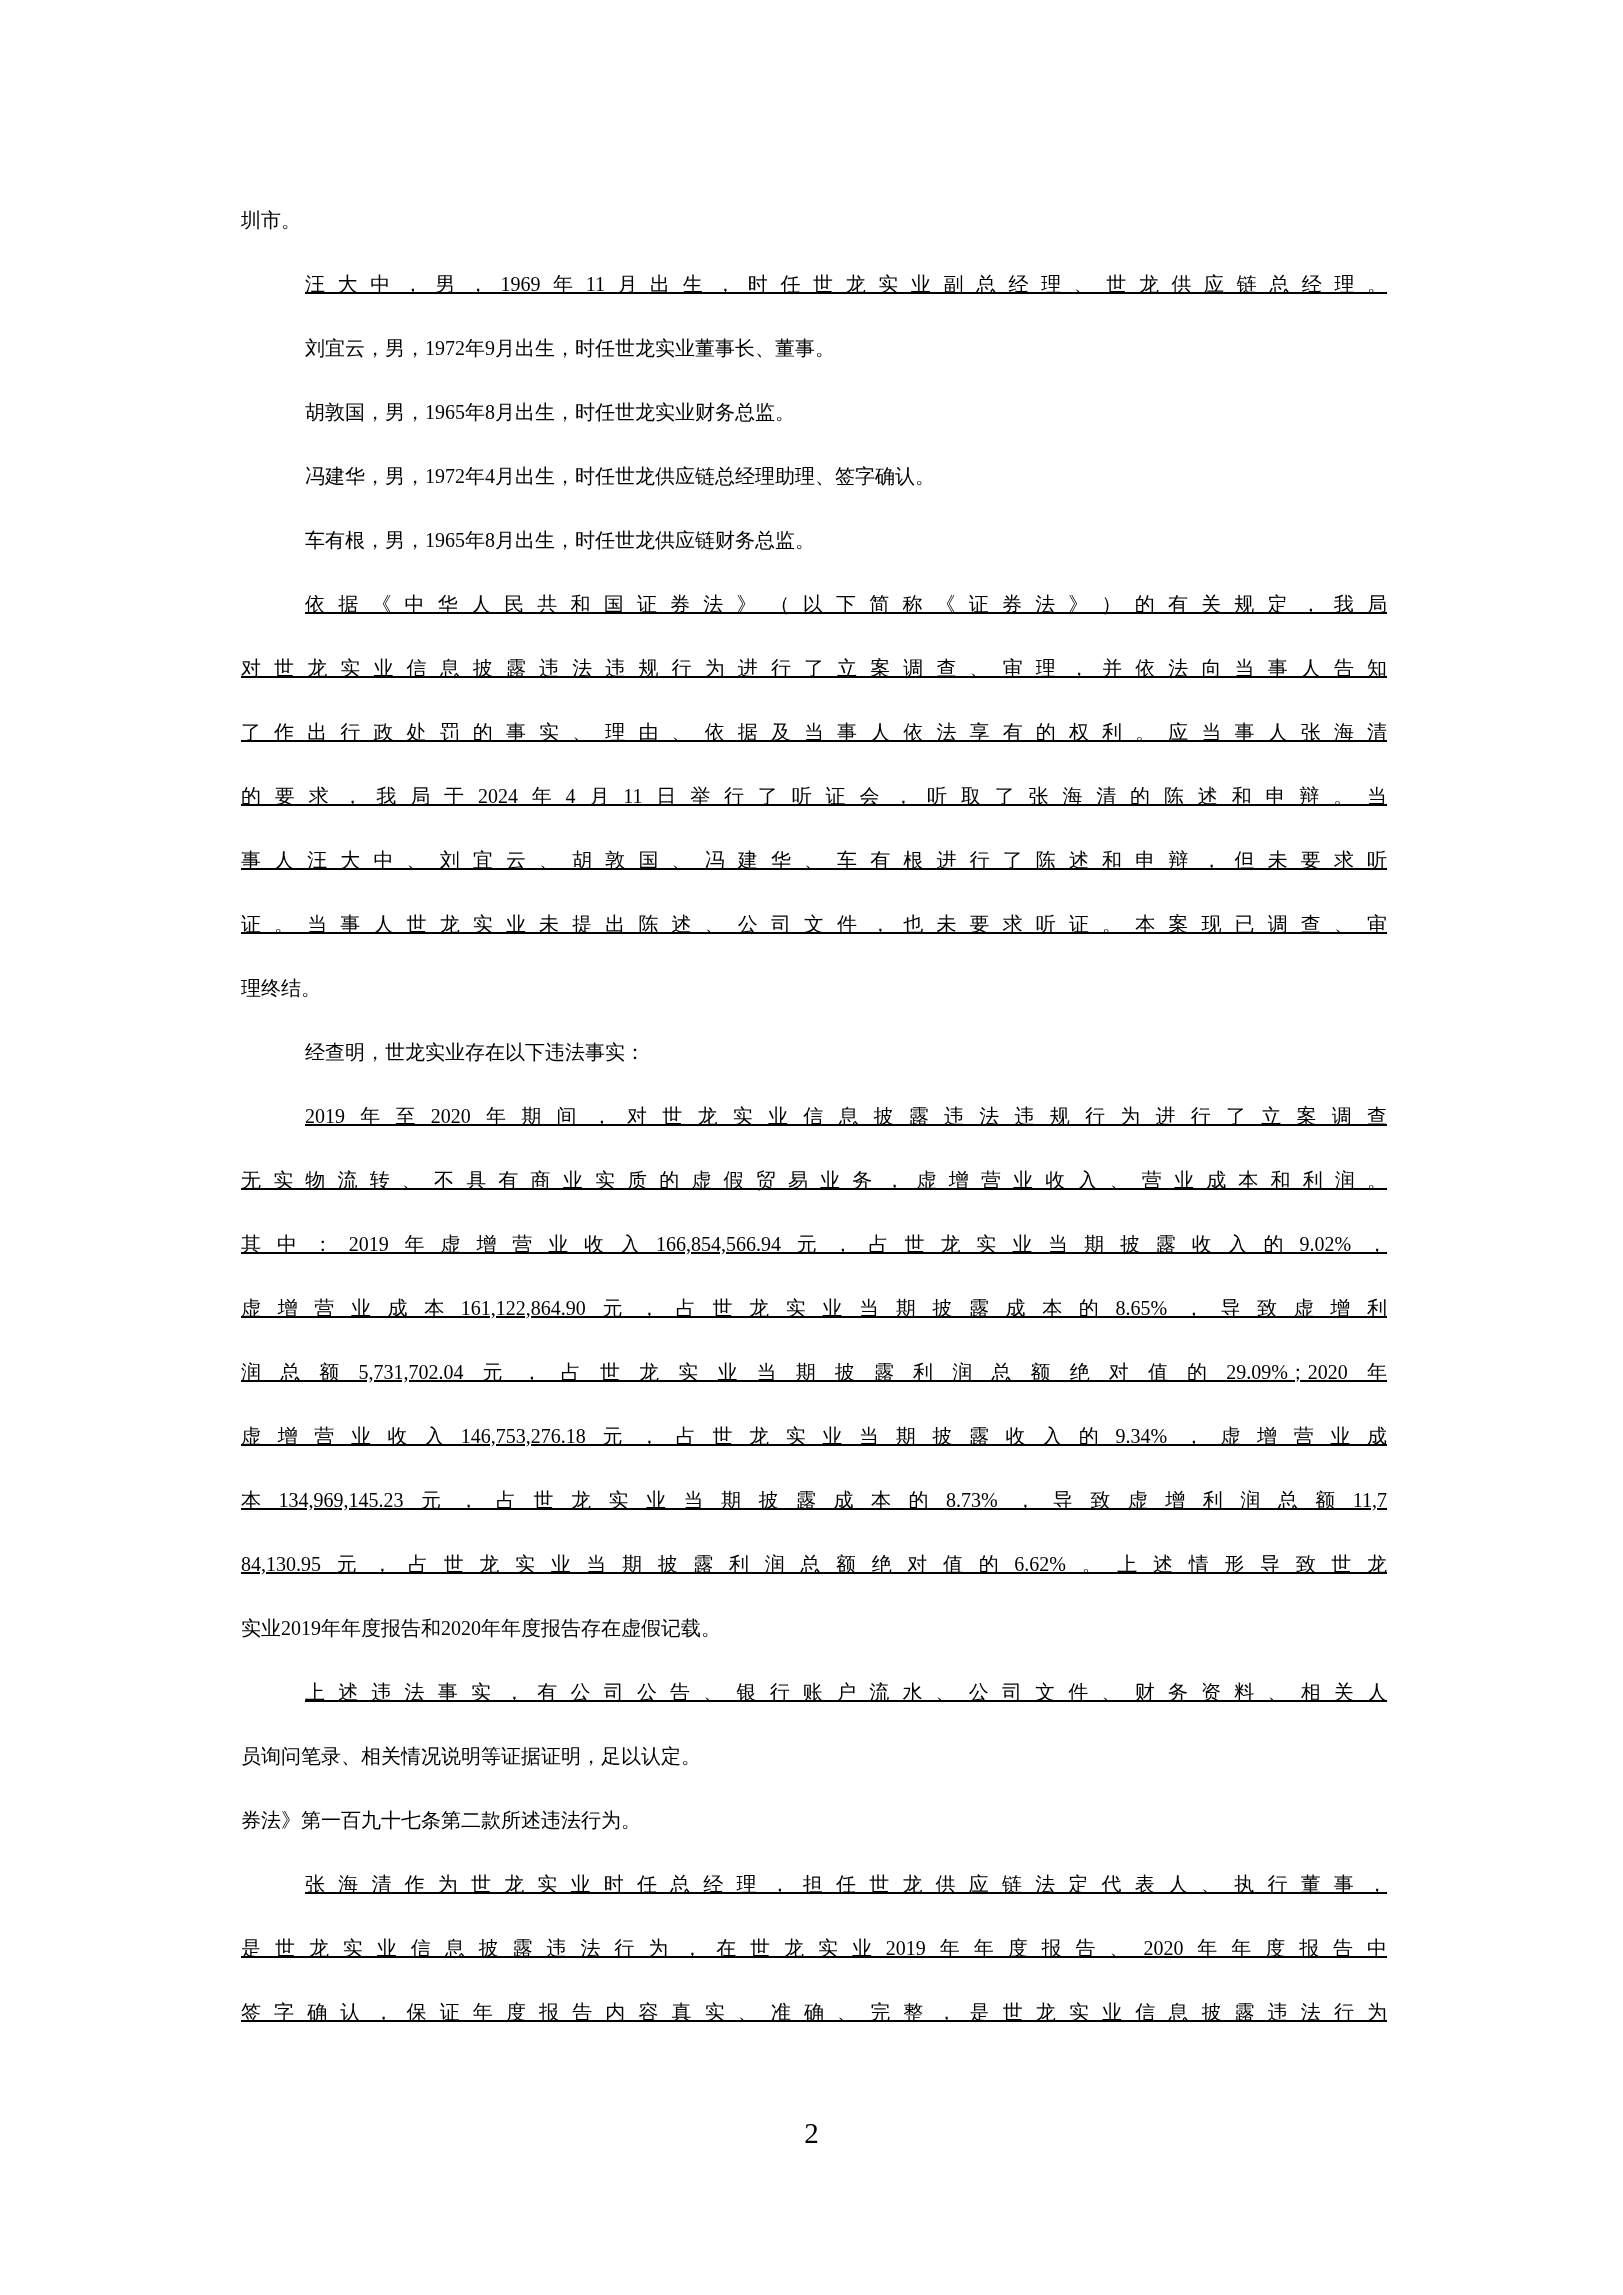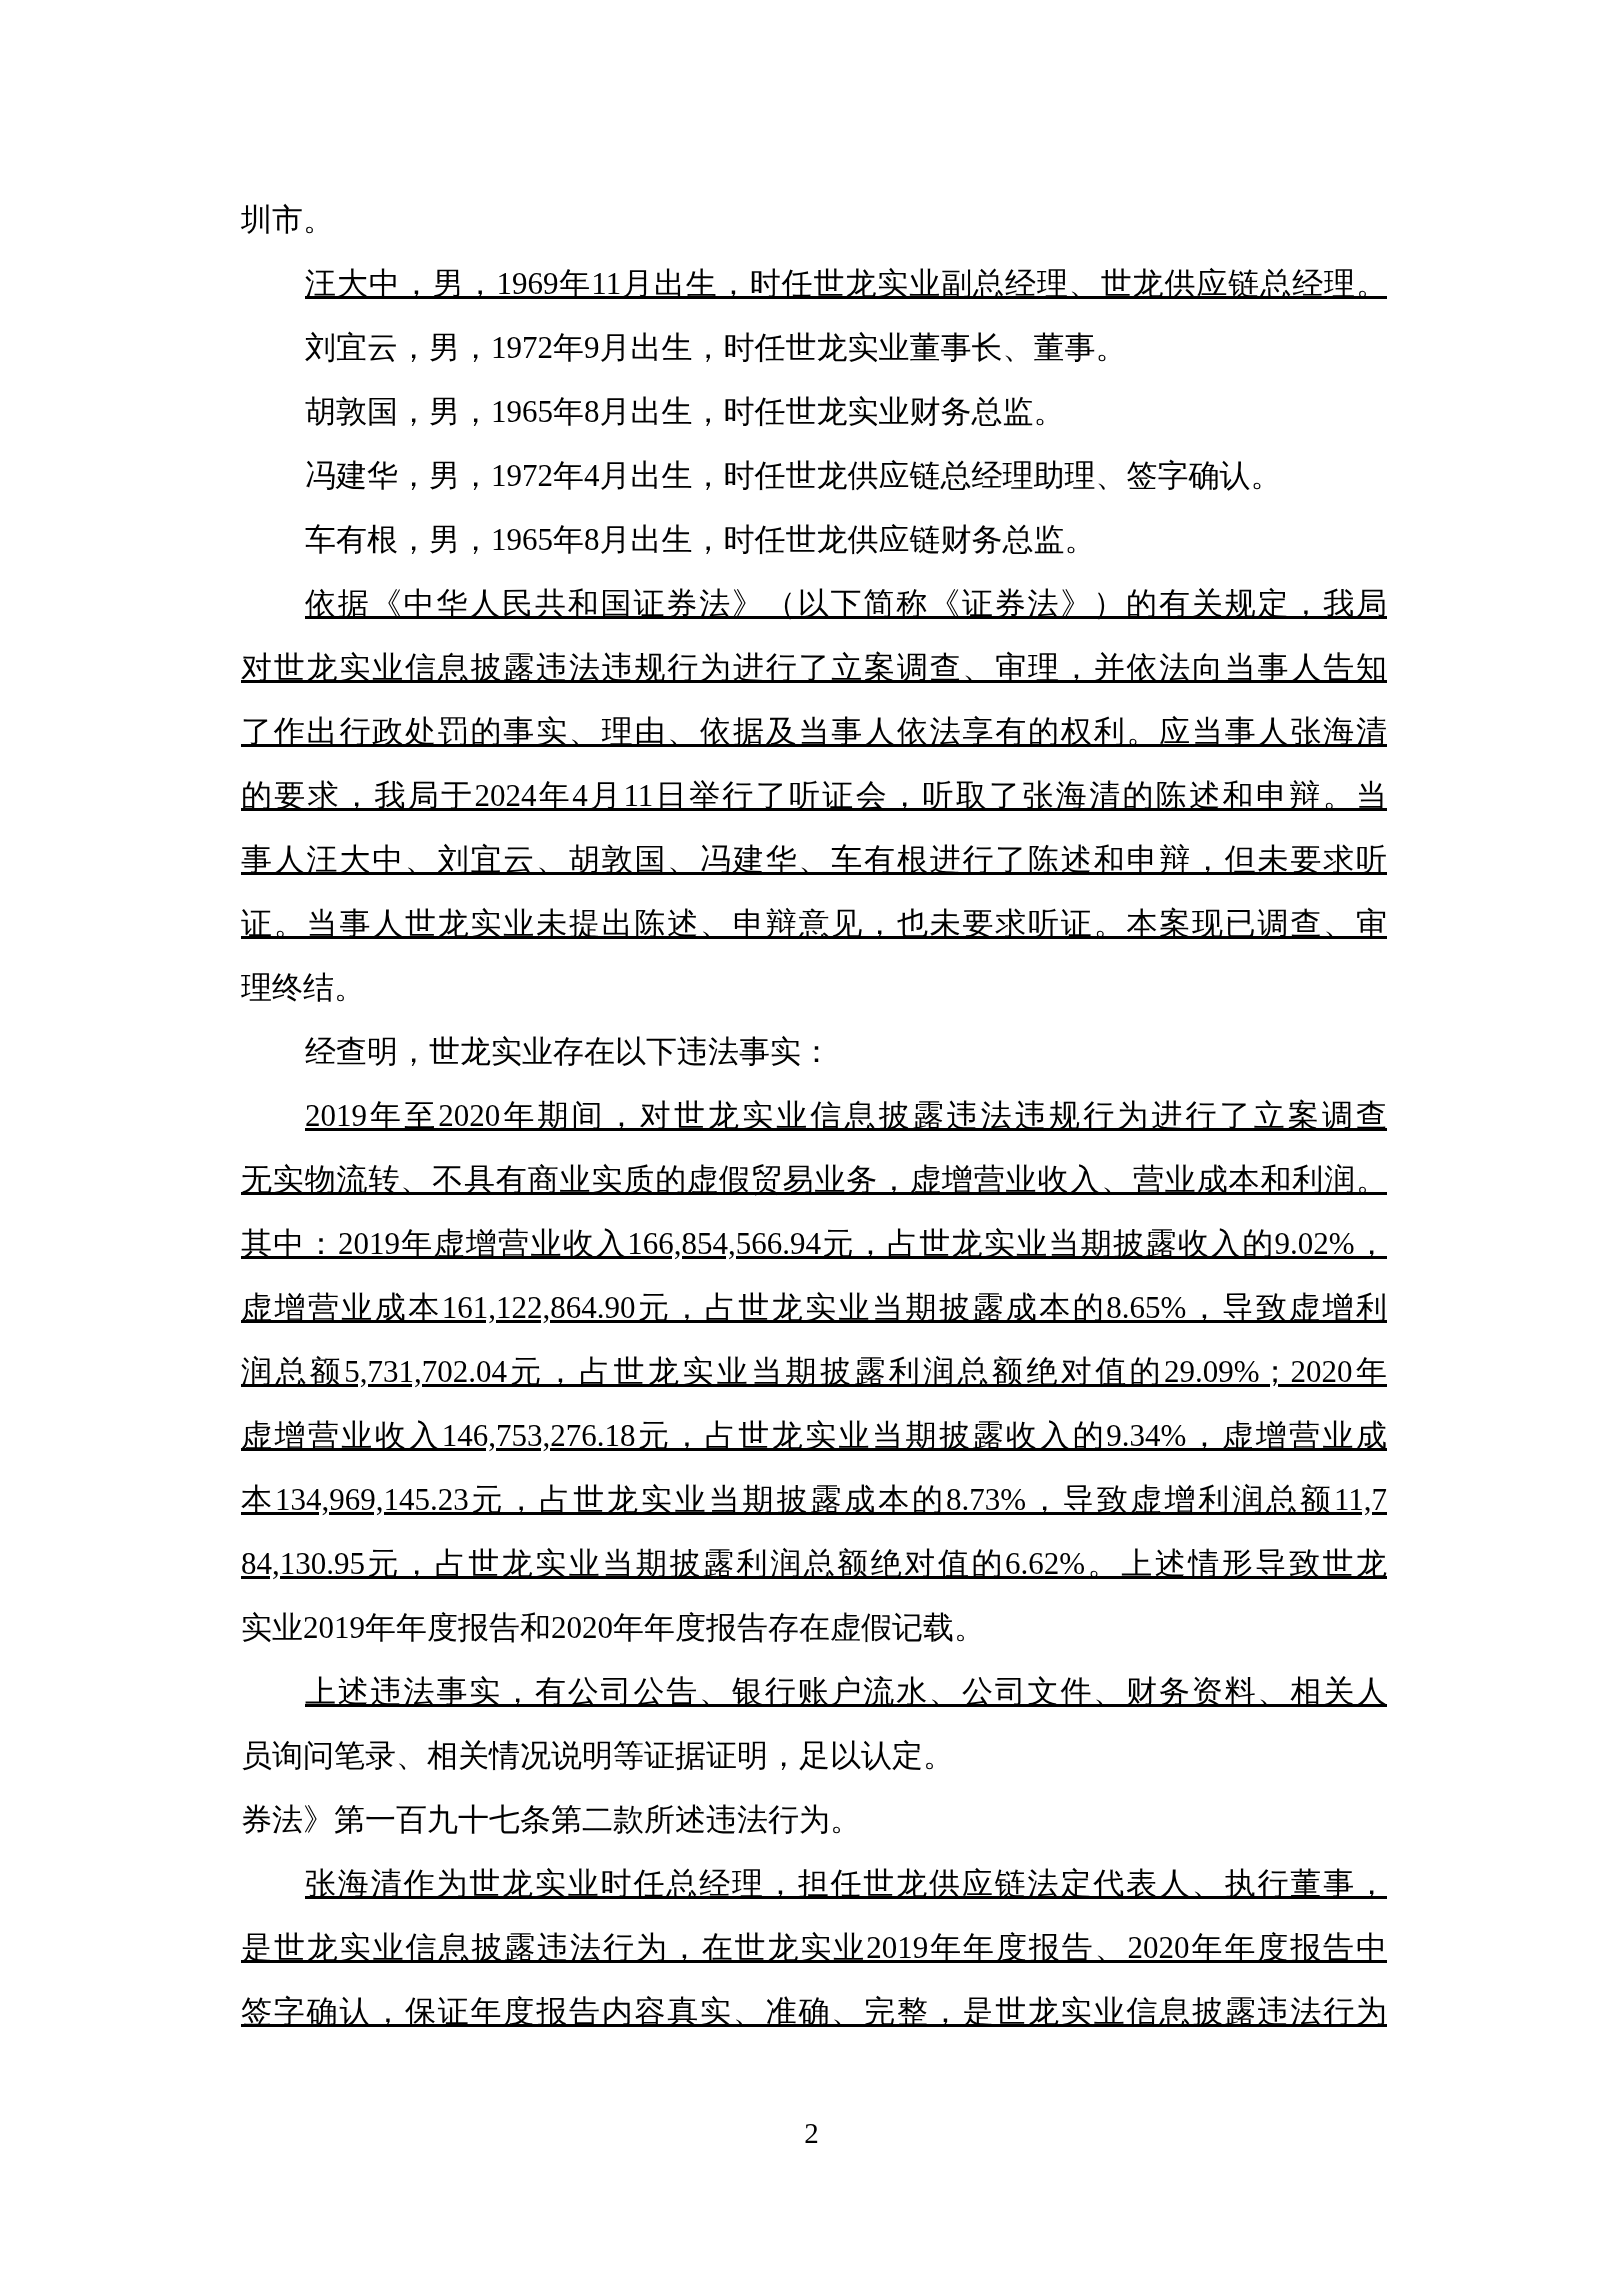--- a/index.html
+++ b/index.html
@@ -20,21 +20,21 @@
     width: 1623px;
     height: 2295px;
     background: #ffffff;
     overflow: hidden;
   }
   .text-block {
     position: absolute;
     left: 241px;
     top: 188px;
     width: 1146px;
-    font-size: 31px;
+    font-size: 20px;
   }
   .line {
     height: 64px;
     line-height: 64px;
     white-space: nowrap;
     text-align: left;
   }
   .line.indent {
     padding-left: 64px;
   }
@@ -66,21 +66,21 @@
       <div class="line indent fill">汪大中，男，1969年11月出生，时任世龙实业副总经理、世龙供应链总经理。</div>
       <div class="line indent">刘宜云，男，1972年9月出生，时任世龙实业董事长、董事。</div>
       <div class="line indent">胡敦国，男，1965年8月出生，时任世龙实业财务总监。</div>
       <div class="line indent">冯建华，男，1972年4月出生，时任世龙供应链总经理助理、签字确认。</div>
       <div class="line indent">车有根，男，1965年8月出生，时任世龙供应链财务总监。</div>
       <div class="line indent fill">依据《中华人民共和国证券法》（以下简称《证券法》）的有关规定，我局</div>
       <div class="line fill">对世龙实业信息披露违法违规行为进行了立案调查、审理，并依法向当事人告知</div>
       <div class="line fill">了作出行政处罚的事实、理由、依据及当事人依法享有的权利。应当事人张海清</div>
       <div class="line fill">的要求，我局于2024年4月11日举行了听证会，听取了张海清的陈述和申辩。当</div>
       <div class="line fill">事人汪大中、刘宜云、胡敦国、冯建华、车有根进行了陈述和申辩，但未要求听</div>
-      <div class="line fill">证。当事人世龙实业未提出陈述、申辩意见，也未要求听证。本案现已调查、审</div>
+      <div class="line fill">证。当事人世龙实业未提出陈述、公司文件，也未要求听证。本案现已调查、审</div>
       <div class="line">理终结。</div>
       <div class="line indent">经查明，世龙实业存在以下违法事实：</div>
       <div class="line indent fill">2019年至2020年期间，对世龙实业信息披露违法违规行为进行了立案调查</div>
       <div class="line fill">无实物流转、不具有商业实质的虚假贸易业务，虚增营业收入、营业成本和利润。</div>
       <div class="line fill">其中：2019年虚增营业收入166,854,566.94元，占世龙实业当期披露收入的9.02%，</div>
       <div class="line fill">虚增营业成本161,122,864.90元，占世龙实业当期披露成本的8.65%，导致虚增利</div>
       <div class="line fill">润总额5,731,702.04元，占世龙实业当期披露利润总额绝对值的29.09%；2020年</div>
       <div class="line fill">虚增营业收入146,753,276.18元，占世龙实业当期披露收入的9.34%，虚增营业成</div>
       <div class="line fill">本134,969,145.23元，占世龙实业当期披露成本的8.73%，导致虚增利润总额11,7</div>
       <div class="line fill">84,130.95元，占世龙实业当期披露利润总额绝对值的6.62%。上述情形导致世龙</div>

